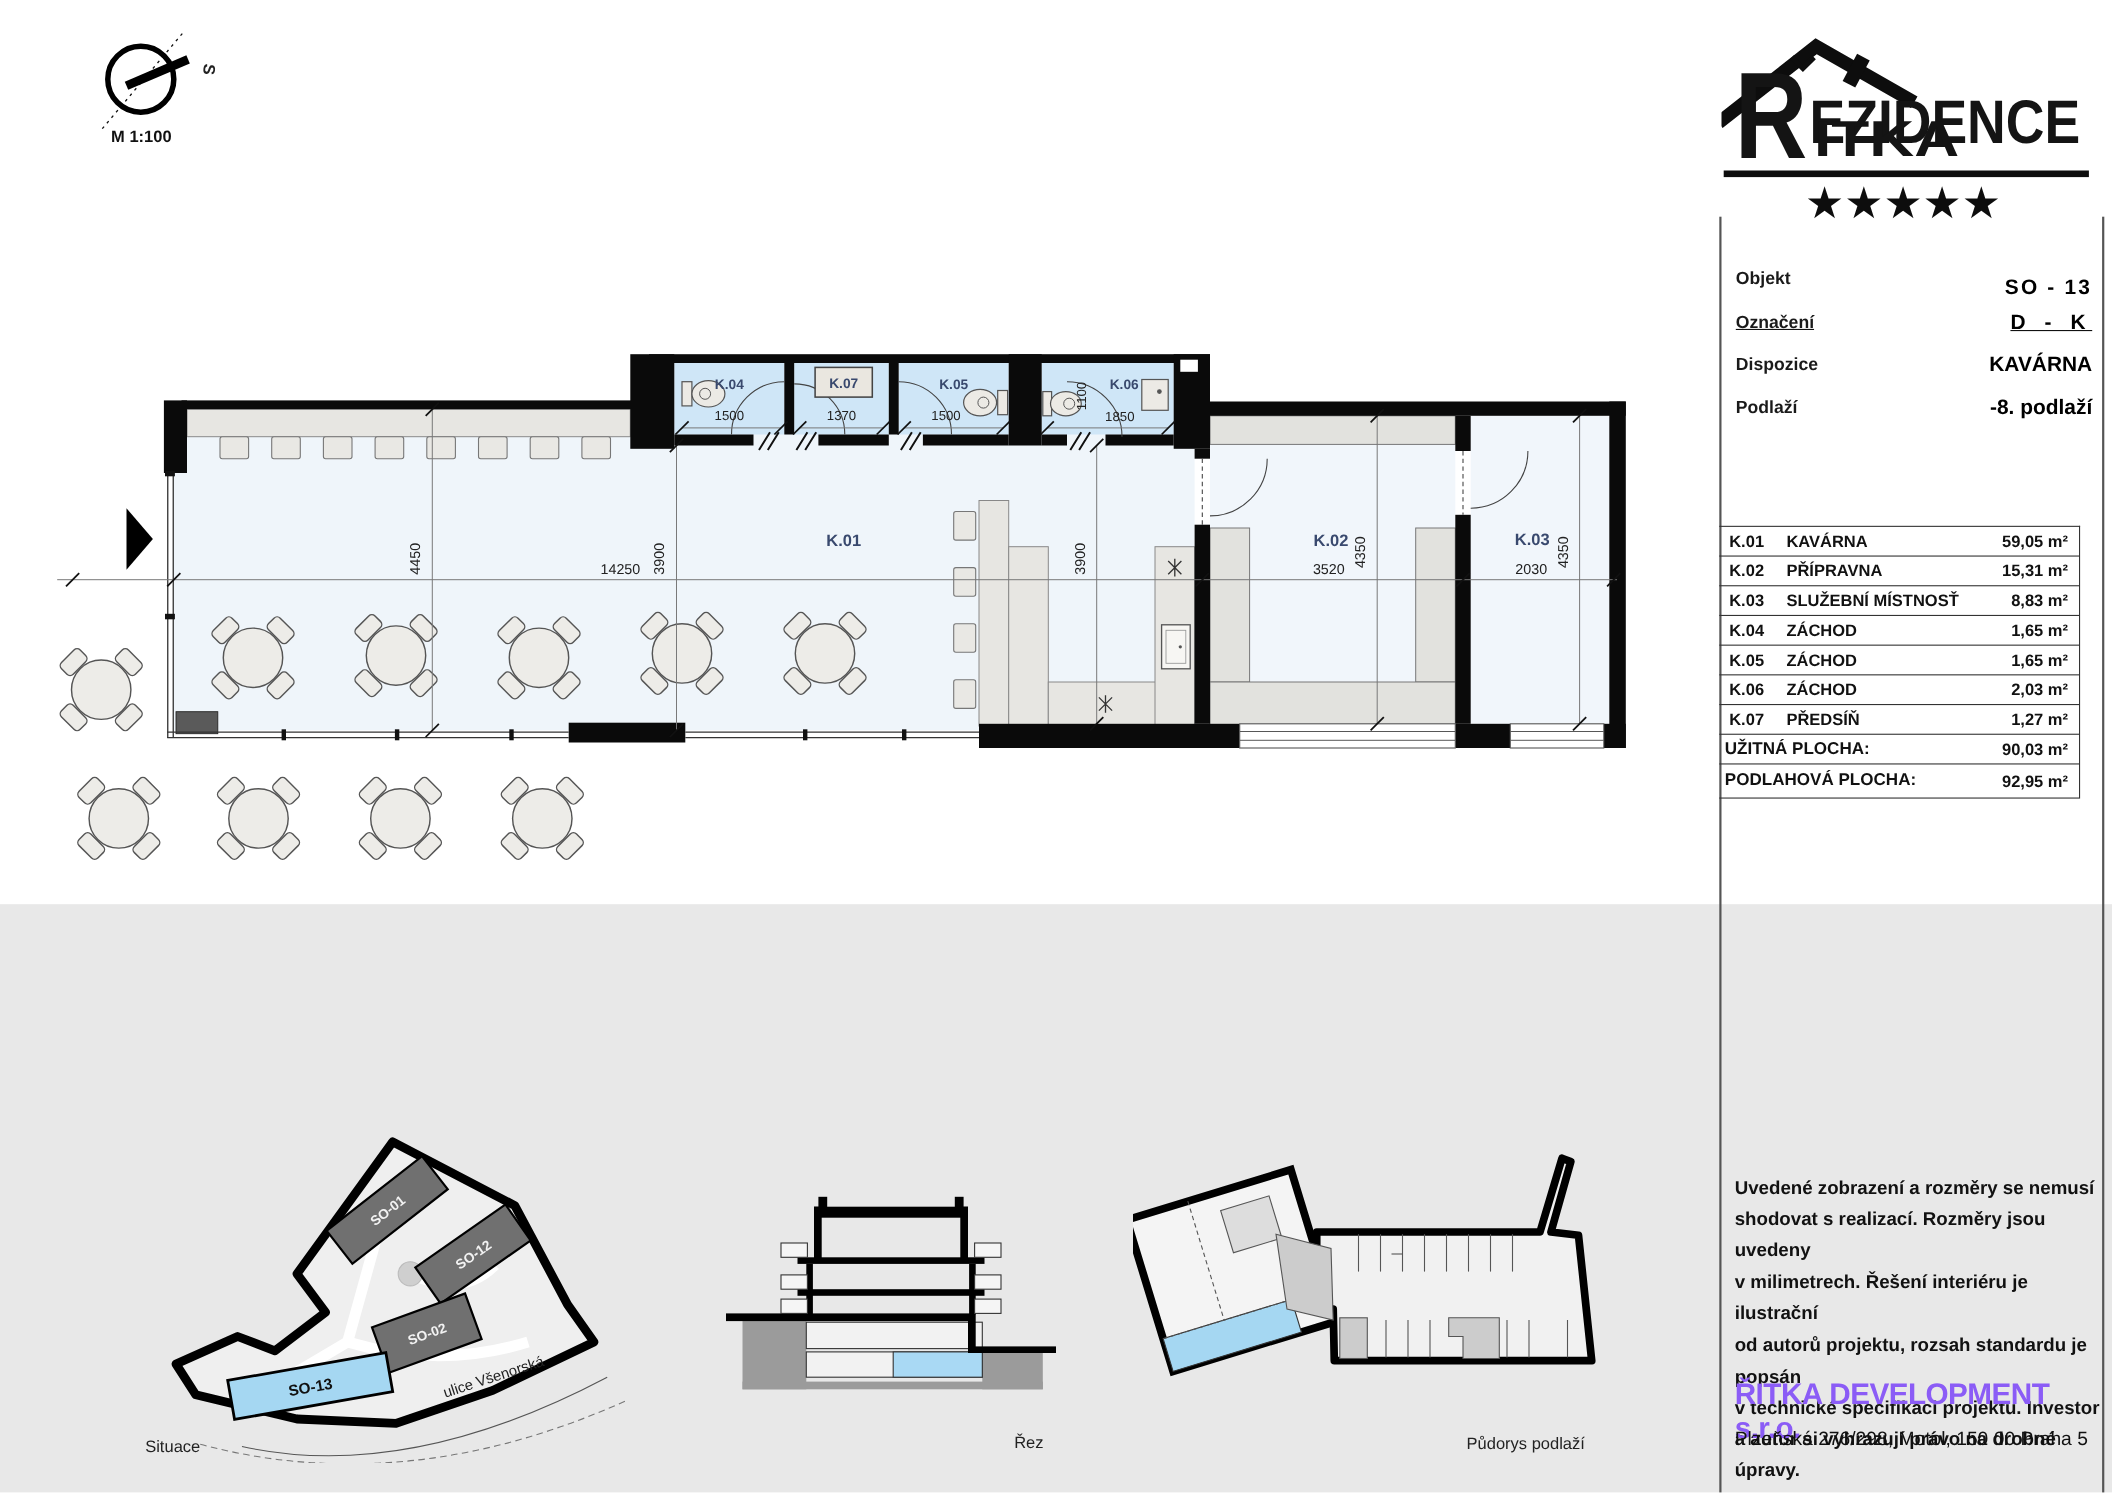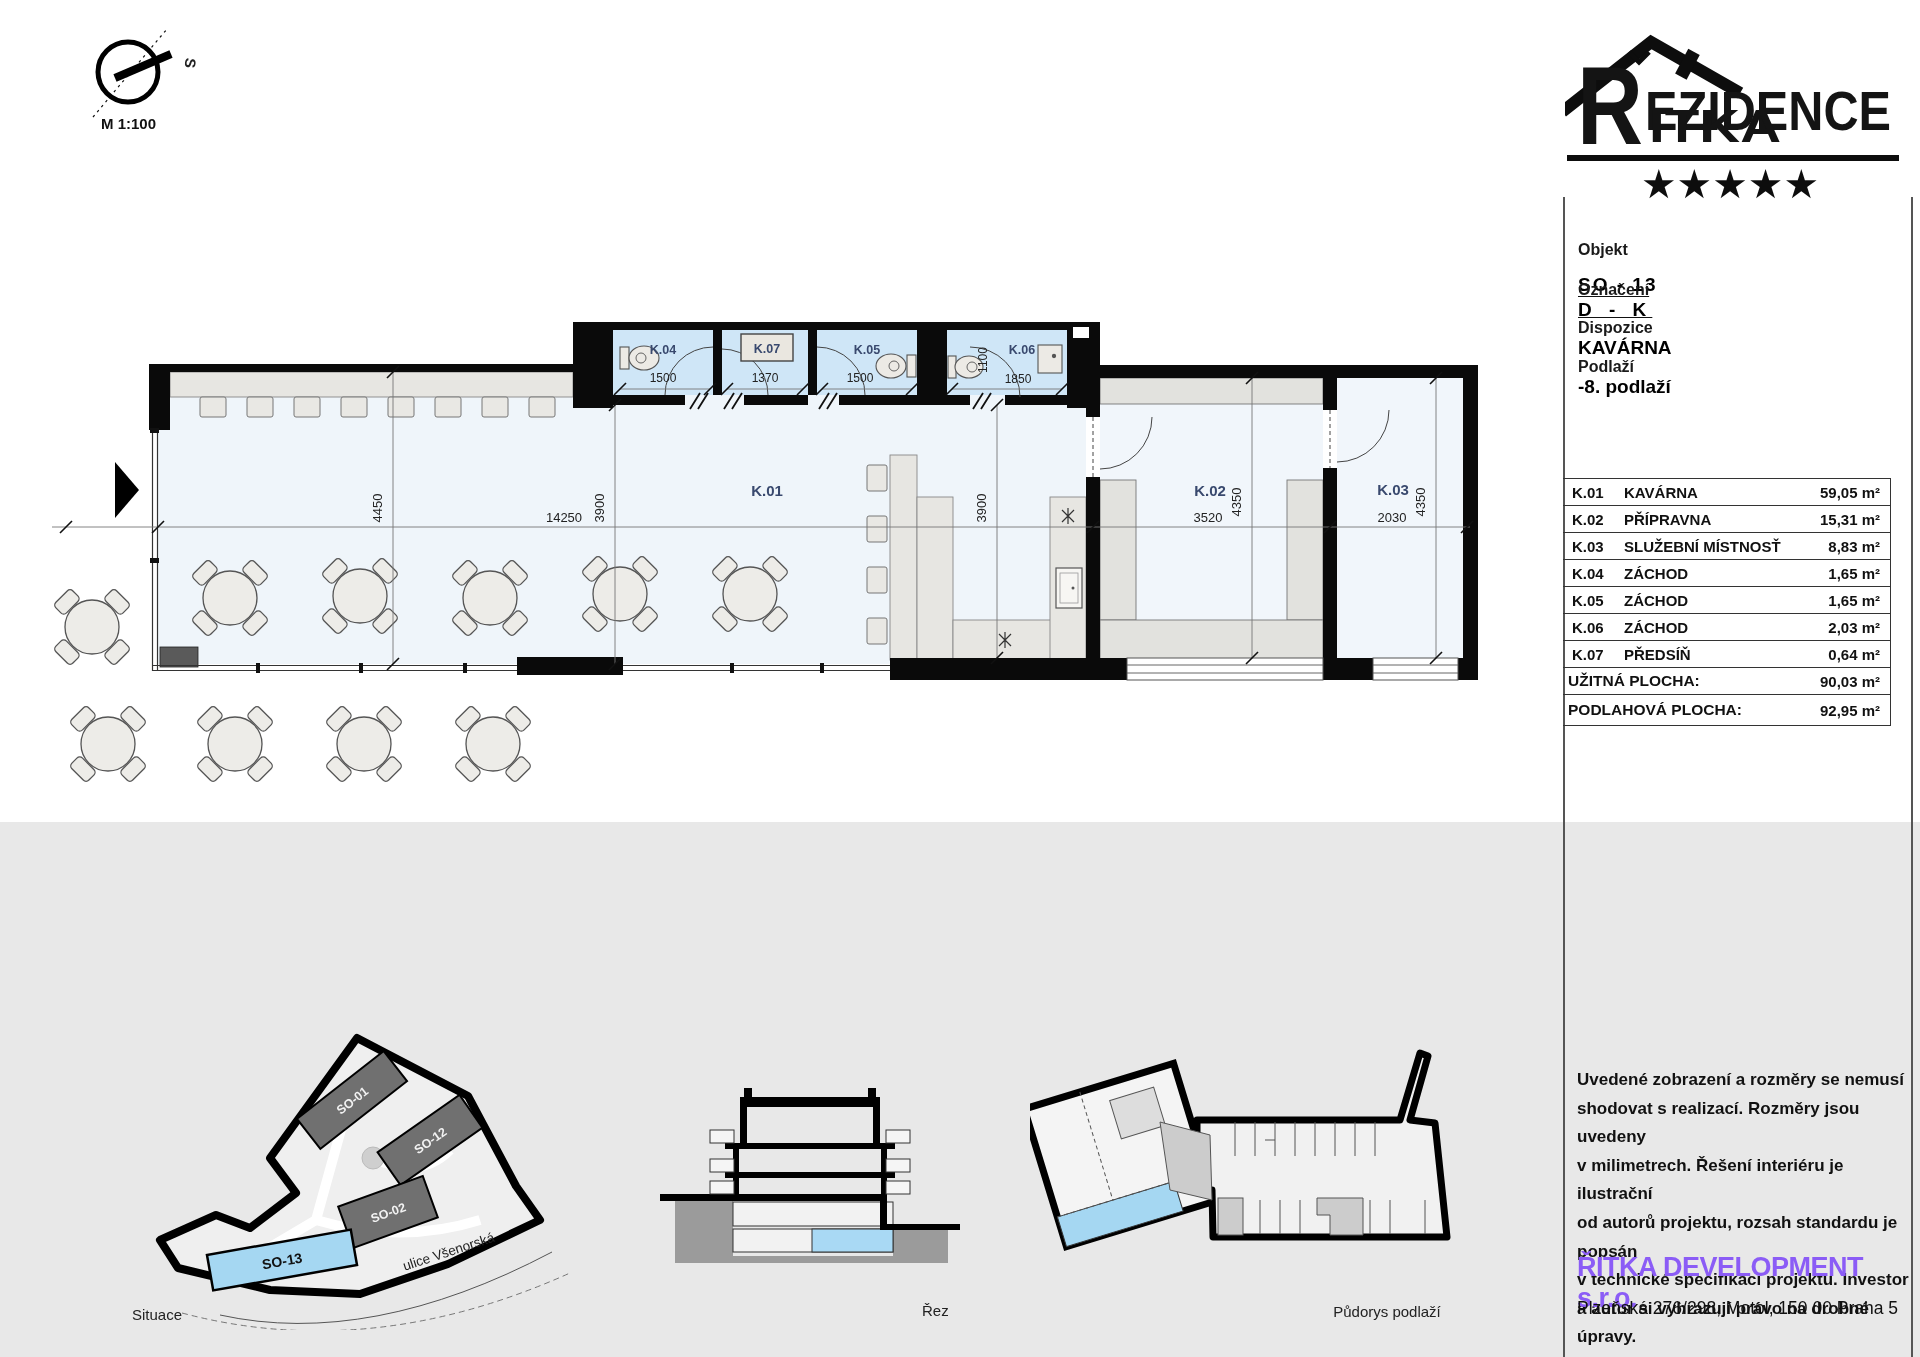--- a/index.html
+++ b/index.html
@@ -3,21 +3,21 @@
 <meta charset="utf-8">
 <style>
   html,body{margin:0;padding:0;background:#fff;}
   #sheet{position:relative;width:1920px;height:1357px;background:#ffffff;overflow:hidden;
          font-family:"Liberation Sans", sans-serif;color:#111;}
   .abs{position:absolute;}
   
   #bottom-strip{left:0;top:822px;width:1920px;height:535px;background:#e8e8e8;}
   
   .vline{width:1.5px;background:#555;}
-  .info-row{left:1578px;width:324px;height:26px;display:flex;justify-content:space-between;align-items:flex-start;flex-direction:column;}
+  .info-row{left:1578px;width:324px;height:26px;display:flex;justify-content:space-between;align-items:center;}
   .info-label{font-size:16px;font-weight:bold;color:#1a1a1a;}
   .info-value{font-size:19px;font-weight:bold;color:#000;}
   #area-table{left:1563px;top:478px;width:327px;border-top:1.5px solid #333;border-right:1.5px solid #333;}
   .arow{display:flex;align-items:center;height:26px;border-bottom:1.5px solid #333;
         font-size:15px;font-weight:bold;}
   .arow .code{width:52px;padding-left:9px;}
   .arow .rname{flex:1;}
   .arow .aval{padding-right:10px;white-space:nowrap;}
   .arow .tlabel{flex:1;padding-left:5px;font-size:15.5px;}
   #disclaimer{left:1577px;top:1066px;width:334px;font-size:17px;font-weight:bold;line-height:28.6px;color:#111;}
@@ -342,21 +342,21 @@
       <span class="aval">1,65 m²</span>
     </div>
     <div class="arow">
       <span class="code">K.06</span>
       <span class="rname">ZÁCHOD</span>
       <span class="aval">2,03 m²</span>
     </div>
     <div class="arow">
       <span class="code">K.07</span>
       <span class="rname">PŘEDSÍŇ</span>
-      <span class="aval">0,64 m²</span>
+      <span class="aval">1,27 m²</span>
     </div>
     <div class="arow">
       <span class="tlabel">UŽITNÁ PLOCHA:</span>
       <span class="aval">90,03 m²</span>
     </div>
     <div class="arow" style="height:30px;">
       <span class="tlabel">PODLAHOVÁ PLOCHA:</span>
       <span class="aval">92,95 m²</span>
     </div>
   </div>

